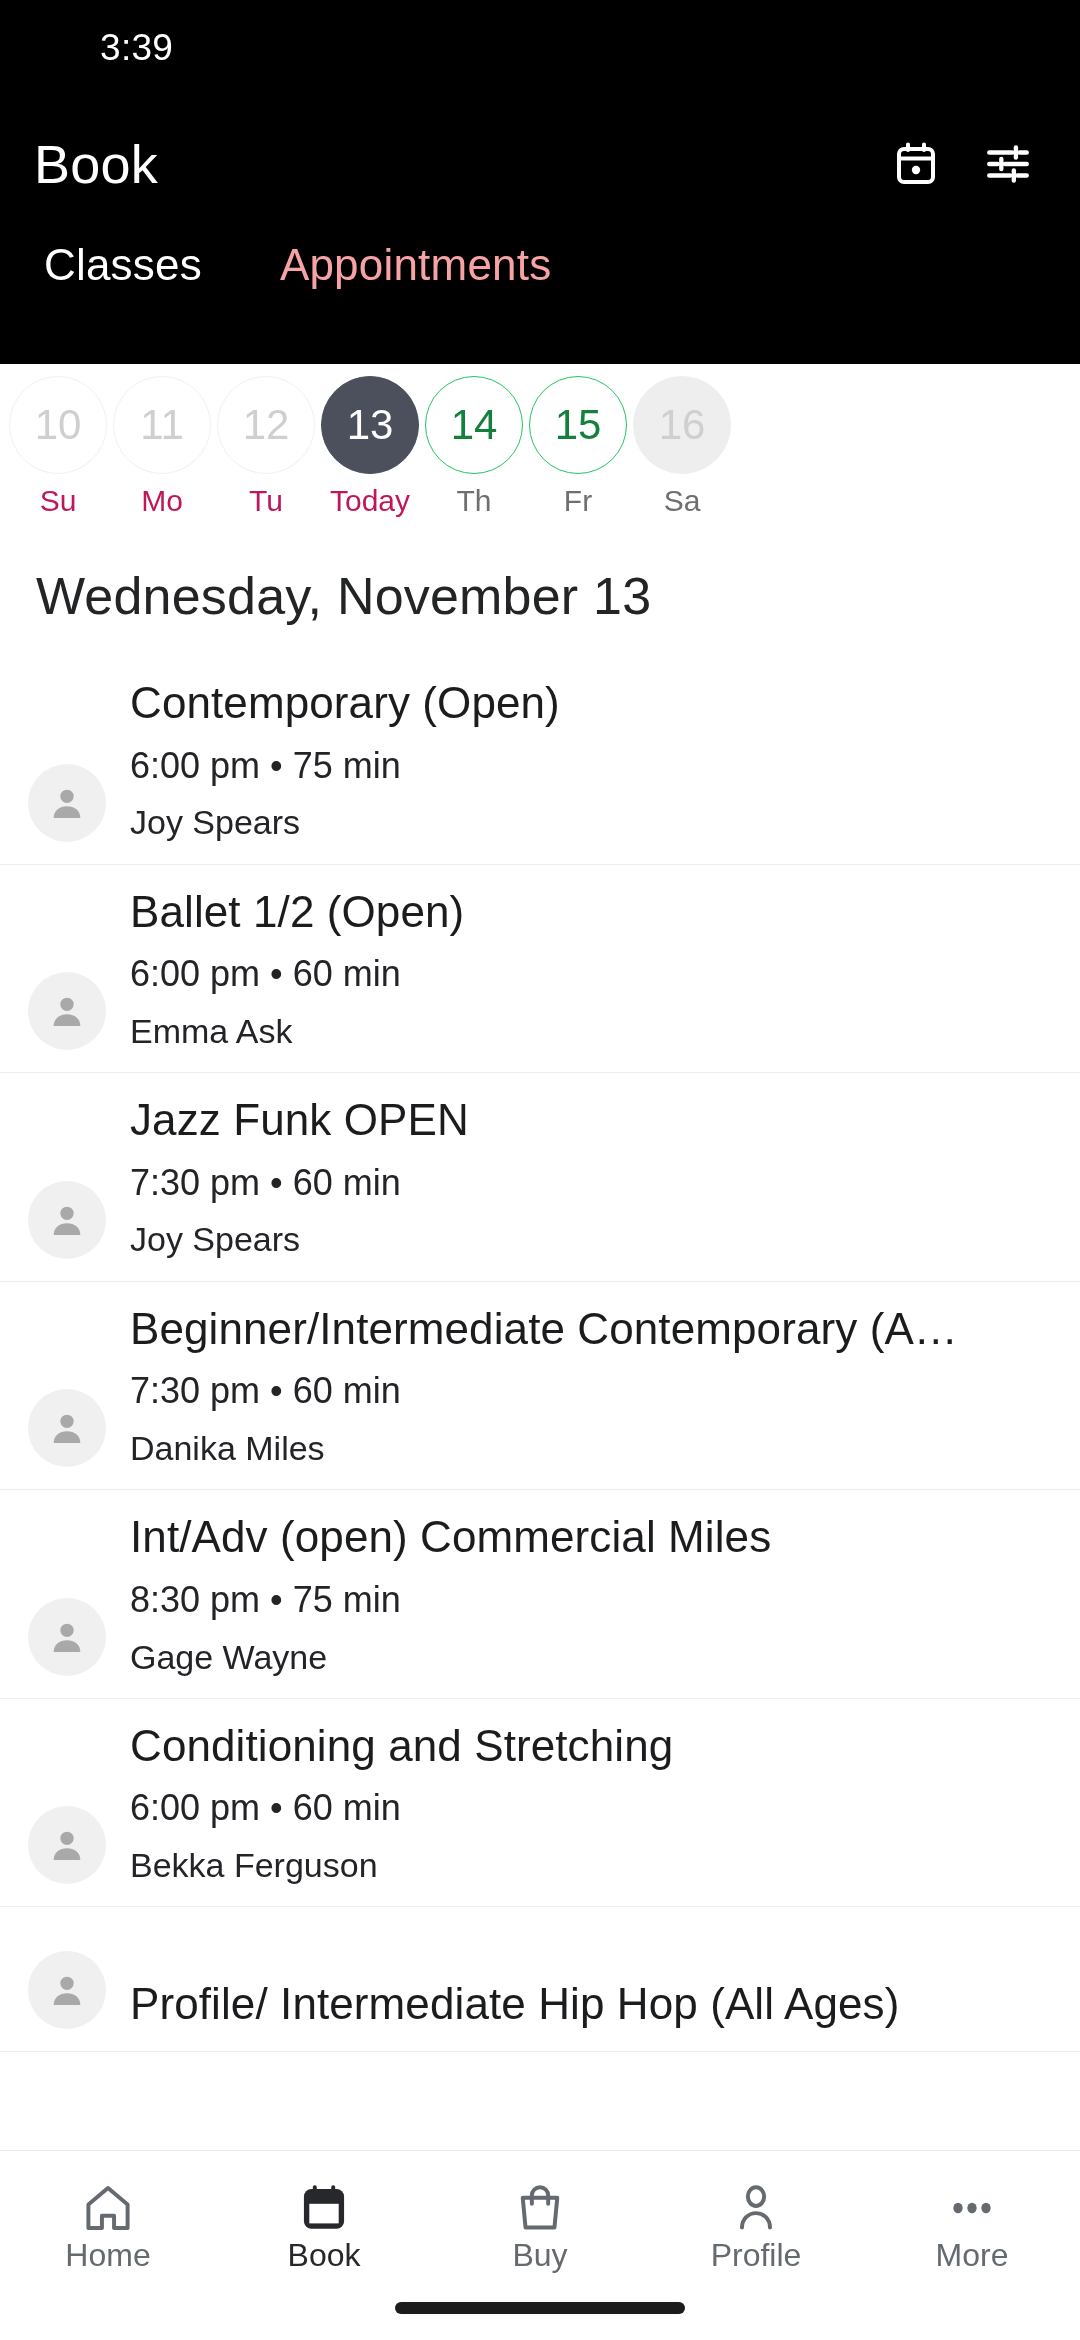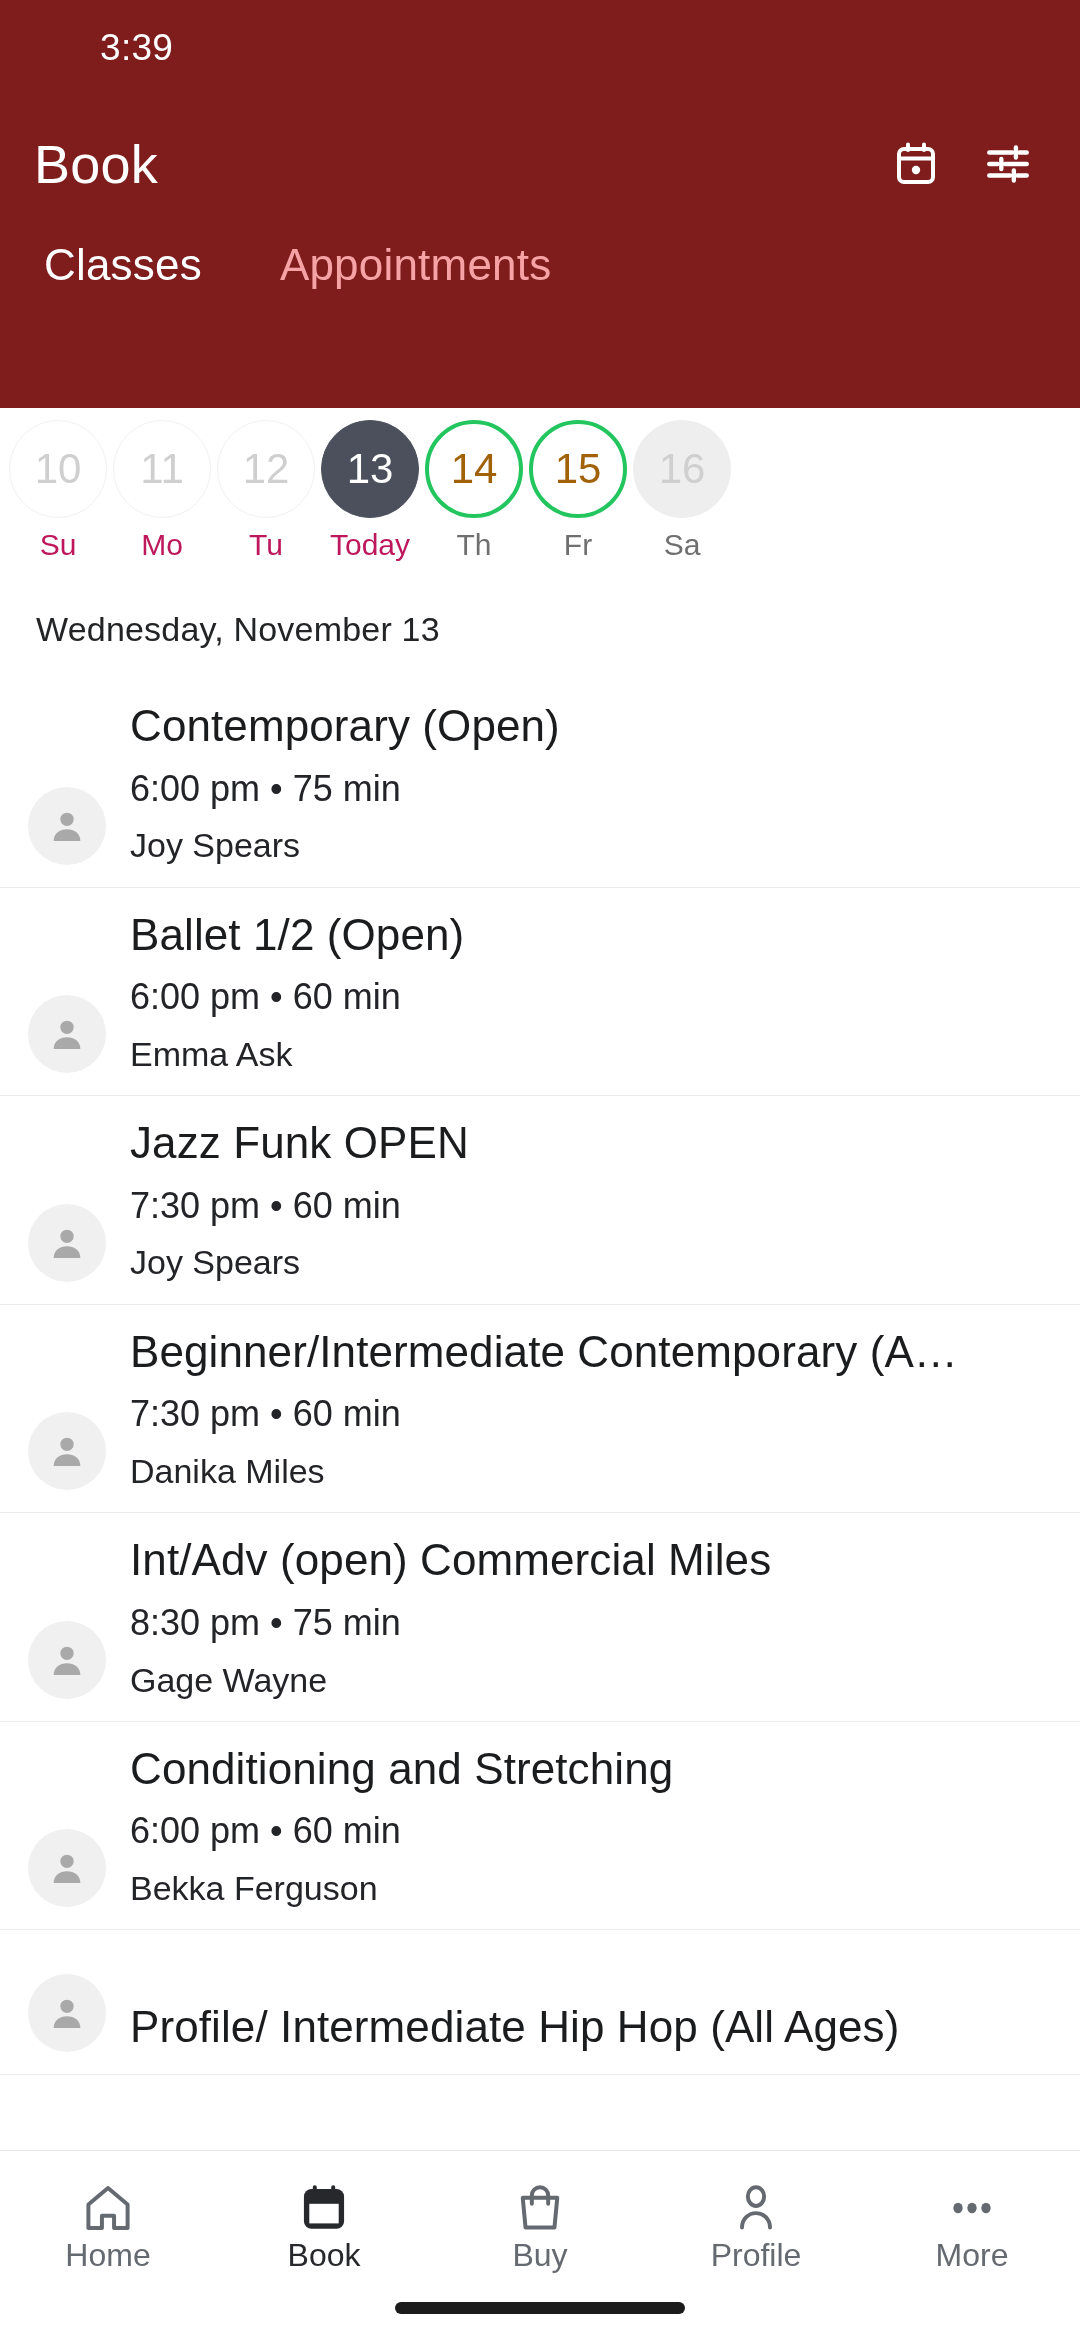--- a/index.html
+++ b/index.html
@@ -11,23 +11,23 @@
   }
   #phone {
     position:relative;
     width:1080px; height:2340px;
     background:#ffffff;
     display:flex; flex-direction:column;
   }
 
   
   .header {
-    background:#7f1d1d;
-    flex:0 0 auto;
-    height:408px;
+    background:#000000;
+    flex:0 0 auto;
+    height:364px;
     position:relative;
   }
   .statusbar {
     height:96px;
     display:flex; align-items:center;
     padding-left:100px;
   }
   .statusbar .clock {
     color:#ffffff;
     font-size:37px;
@@ -94,42 +94,42 @@
     border:1px solid #f1f1f1;
     color:#cfcfcf;
     background:#ffffff;
   }
   .daycircle.today {
     background:#4C505C;
     color:#ffffff;
     border:1px solid #4C505C;
   }
   .daycircle.future {
-    border:4px solid #22c55e;
-    color:#a16207;
+    border:1px solid #22c55e;
+    color:#15803d;
     background:#ffffff;
   }
   .daycircle.pressed {
     background:#eeeeee;
     border:1px solid #eeeeee;
     color:#cfcfcf;
   }
   .daylabel {
     margin-top:12px;
     font-size:30px;
     line-height:1;
   }
   .daylabel.muted { color:#be185d; }
   .daylabel.dark { color:#6f6f6f; }
 
   
   .dateheading {
     flex:0 0 auto;
     padding:38px 0 30px 36px;
-    font-size:34px;
+    font-size:52px;
     color:#222426;
     letter-spacing:0.2px;
   }
 
   
   .list {
     flex:1 1 auto;
     overflow:hidden;
     position:relative;
   }

